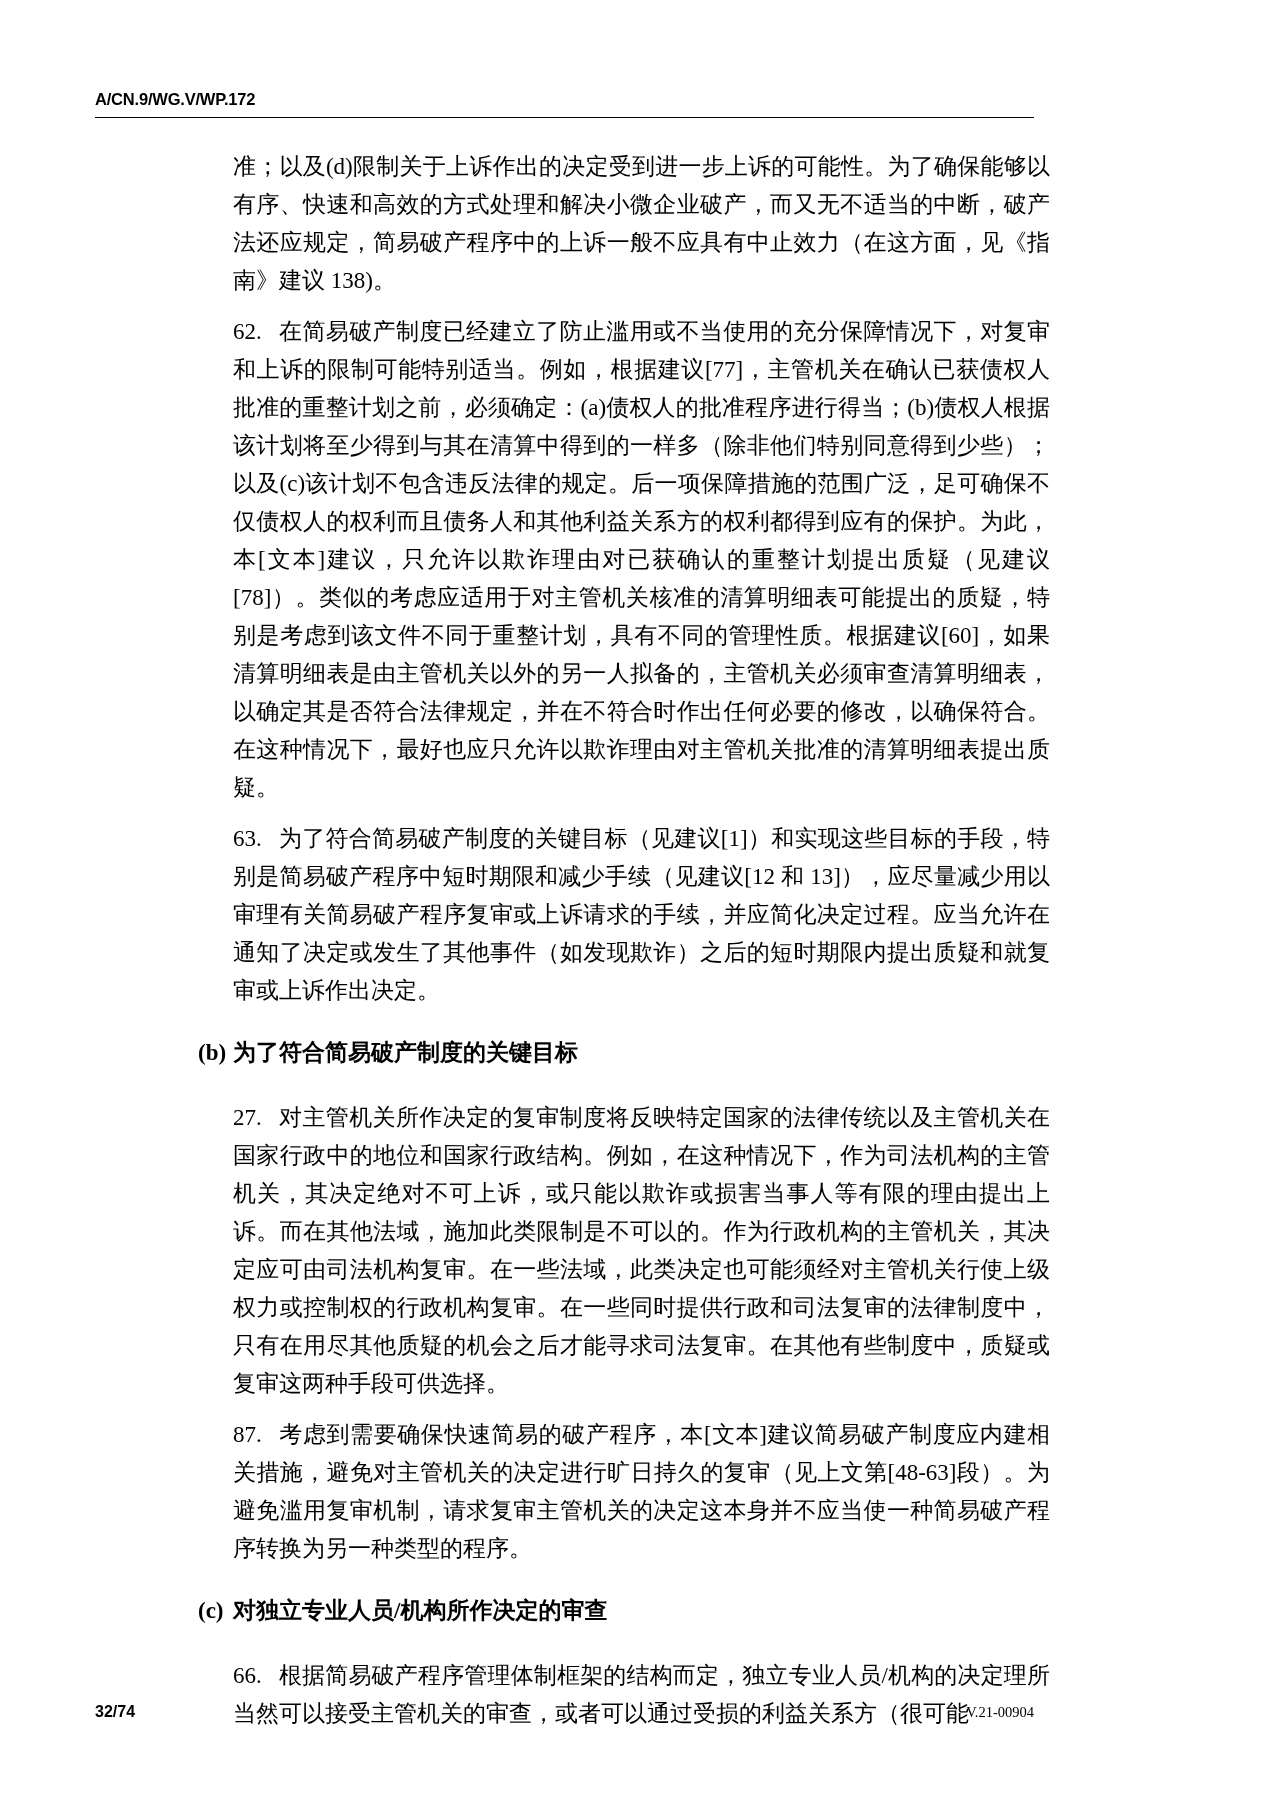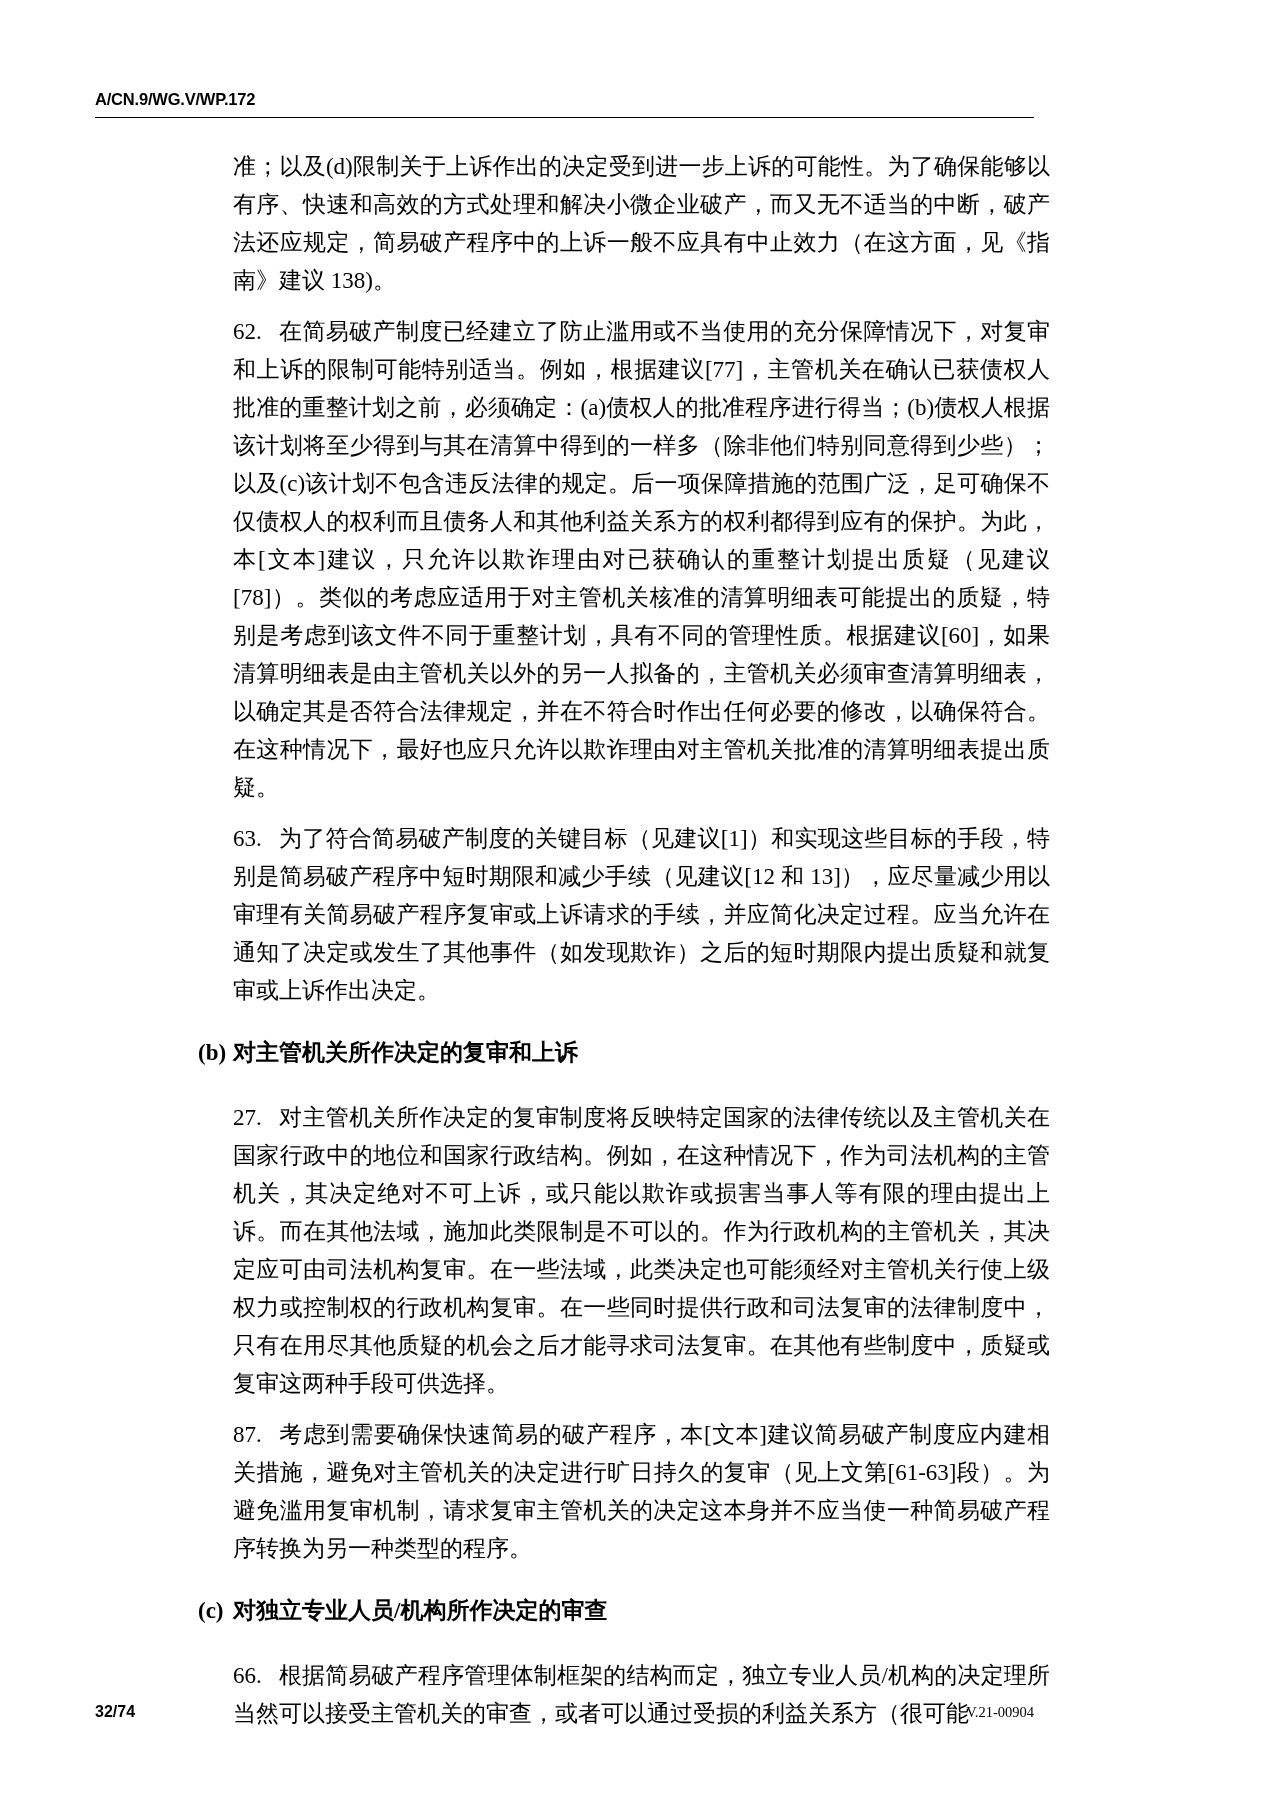--- a/index.html
+++ b/index.html
@@ -99,25 +99,25 @@
   </header>
 
   <main class="doc-main">
 
     <p class="para"><span>准；以及(d)限制关于上诉作出的决定受到进一步上诉的可能性。为了确保能够以有序、快速和高效的方式处理和解决小微企业破产，而又无不适当的中断，破产法还应规定，简易破产程序中的上诉一般不应具有中止效力（在这方面，见《指南》建议 138)。</span></p>
 
     <p class="para"><span class="para-num">62.</span><span>在简易破产制度已经建立了防止滥用或不当使用的充分保障情况下，对复审和上诉的限制可能特别适当。例如，根据建议[77]，主管机关在确认已获债权人批准的重整计划之前，必须确定：(a)债权人的批准程序进行得当；(b)债权人根据该计划将至少得到与其在清算中得到的一样多（除非他们特别同意得到少些）；以及(c)该计划不包含违反法律的规定。后一项保障措施的范围广泛，足可确保不仅债权人的权利而且债务人和其他利益关系方的权利都得到应有的保护。为此，本[文本]建议，只允许以欺诈理由对已获确认的重整计划提出质疑（见建议[78]）。类似的考虑应适用于对主管机关核准的清算明细表可能提出的质疑，特别是考虑到该文件不同于重整计划，具有不同的管理性质。根据建议[60]，如果清算明细表是由主管机关以外的另一人拟备的，主管机关必须审查清算明细表，以确定其是否符合法律规定，并在不符合时作出任何必要的修改，以确保符合。在这种情况下，最好也应只允许以欺诈理由对主管机关批准的清算明细表提出质疑。</span></p>
 
     <p class="para"><span class="para-num">63.</span><span>为了符合简易破产制度的关键目标（见建议[1]）和实现这些目标的手段，特别是简易破产程序中短时期限和减少手续（见建议[12 和 13]），应尽量减少用以审理有关简易破产程序复审或上诉请求的手续，并应简化决定过程。应当允许在通知了决定或发生了其他事件（如发现欺诈）之后的短时期限内提出质疑和就复审或上诉作出决定。</span></p>
 
-    <h2 class="section-heading"><span class="heading-label">(b)</span><span>对主管机关所作决定的复审和上诉</span></h2>
+    <h2 class="section-heading"><span class="heading-label">(b)</span><span>为了符合简易破产制度的关键目标</span></h2>
 
     <p class="para"><span class="para-num">27.</span><span>对主管机关所作决定的复审制度将反映特定国家的法律传统以及主管机关在国家行政中的地位和国家行政结构。例如，在这种情况下，作为司法机构的主管机关，其决定绝对不可上诉，或只能以欺诈或损害当事人等有限的理由提出上诉。而在其他法域，施加此类限制是不可以的。作为行政机构的主管机关，其决定应可由司法机构复审。在一些法域，此类决定也可能须经对主管机关行使上级权力或控制权的行政机构复审。在一些同时提供行政和司法复审的法律制度中，只有在用尽其他质疑的机会之后才能寻求司法复审。在其他有些制度中，质疑或复审这两种手段可供选择。</span></p>
 
-    <p class="para"><span class="para-num">87.</span><span>考虑到需要确保快速简易的破产程序，本[文本]建议简易破产制度应内建相关措施，避免对主管机关的决定进行旷日持久的复审（见上文第[61-63]段）。为避免滥用复审机制，请求复审主管机关的决定这本身并不应当使一种简易破产程序转换为另一种类型的程序。</span></p>
+    <p class="para"><span class="para-num">87.</span><span>考虑到需要确保快速简易的破产程序，本[文本]建议简易破产制度应内建相关措施，避免对主管机关的决定进行旷日持久的复审（见上文第[48-63]段）。为避免滥用复审机制，请求复审主管机关的决定这本身并不应当使一种简易破产程序转换为另一种类型的程序。</span></p>
 
     <h2 class="section-heading"><span class="heading-label">(c)</span><span>对独立专业人员/机构所作决定的审查</span></h2>
 
     <p class="para"><span class="para-num">66.</span><span>根据简易破产程序管理体制框架的结构而定，独立专业人员/机构的决定理所当然可以接受主管机关的审查，或者可以通过受损的利益关系方（很可能</span></p>
 
   </main>
 
   <footer class="page-footer">
     <span class="page-number">32/74</span>
     <span class="doc-code">V.21-00904</span>

